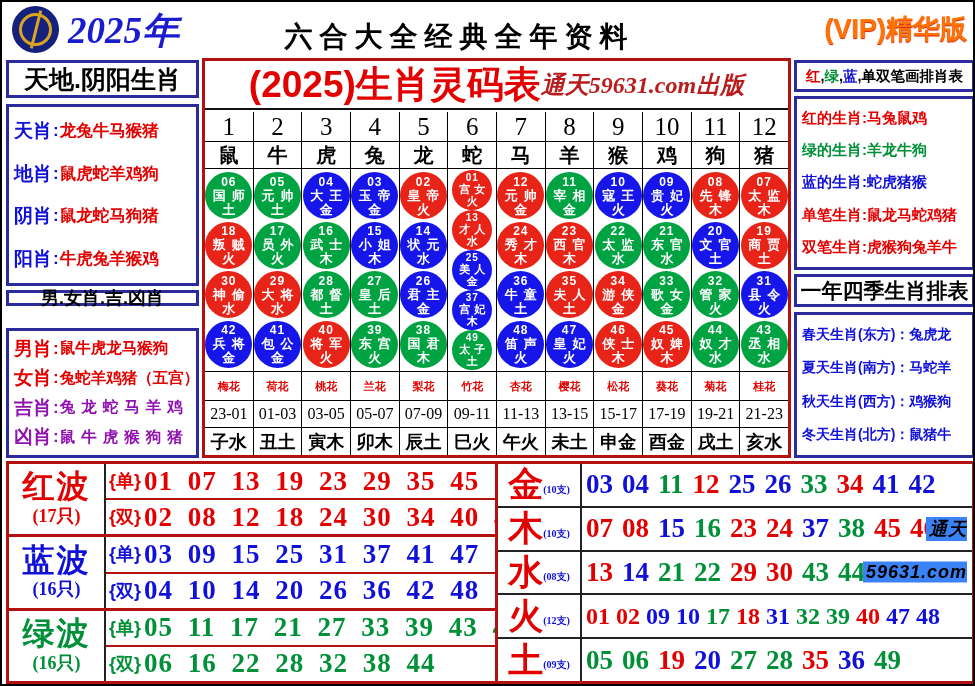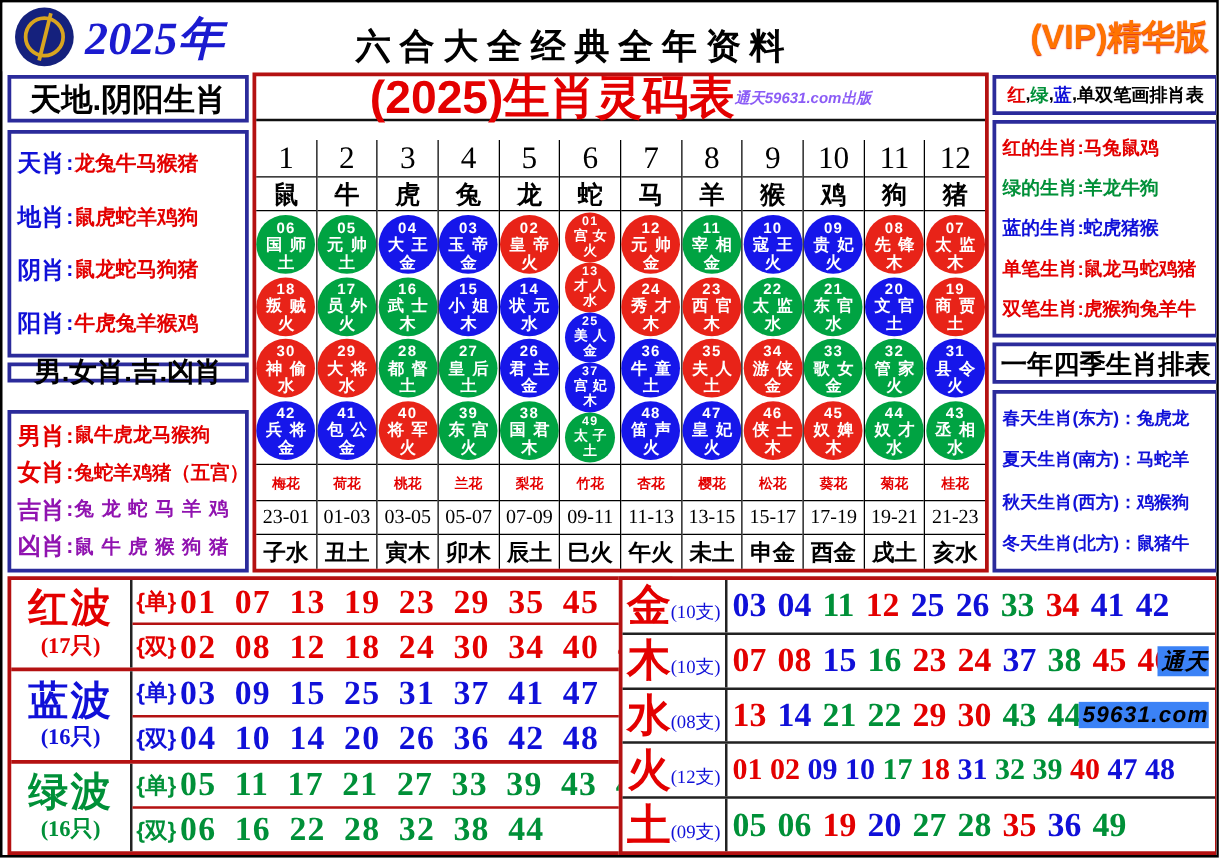--- a/index.html
+++ b/index.html
@@ -24,43 +24,43 @@
   .vip{position:absolute;right:6px;top:9px;font-size:27px;font-weight:900;color:#ff7300;text-shadow:0 1px 1px #d81a00;white-space:nowrap}
 
   
   .box{position:absolute}
   .box-head{border:3px solid var(--bdblue);height:38px;display:flex;align-items:center;justify-content:center;font-weight:900;color:#000;background:#fff;white-space:nowrap}
   .box-body{border:3px solid var(--bdblue);position:absolute;left:0;right:0;bottom:0;display:flex;flex-direction:column;justify-content:space-around;padding:3px 5px;background:#fff}
   .left-top{left:4px;top:58px;width:193px;height:226px}
   .left-top .box-head{font-size:25px}
   .left-top .box-body{top:44px}
   .left-bot{left:4px;top:288px;width:193px;height:168px}
-  .left-bot .box-head{font-size:22px;height:16px}
+  .left-bot .box-head{font-size:18px;height:16px}
   .left-bot .box-body{top:38px}
   .lrow{display:flex;align-items:center;font-weight:bold;white-space:nowrap}
   .llabel{font-size:19px}
   .lcolon{font-size:17px;margin:0 1px}
   .lval{font-size:16.5px}
   .left-bot .lval{font-size:15.5px}
   .spread{letter-spacing:6px}
 
   .right-top{left:792px;top:58px;width:181px;height:210px}
   .right-top .box-head{font-size:14.5px;height:32px;letter-spacing:0}
   .right-top .box-body{top:36px}
   .rrow{font-weight:900;font-size:15px;white-space:nowrap}
   .right-bot{left:792px;top:272px;width:181px;height:184px}
   .right-bot .box-head{font-size:21px;height:33px}
   .right-bot .box-body{top:38px}
   .srow{font-weight:700;font-size:14px;white-space:nowrap}
 
   
   .center{position:absolute;left:200px;top:56px;width:589px;height:400px;border:3px solid var(--bdred);background:#fff}
-  .c-title-row{height:36px;border-bottom:2px solid #111;display:flex;align-items:center;justify-content:center;white-space:nowrap}
+  .c-title-row{height:49px;border-bottom:2px solid #111;display:flex;align-items:center;justify-content:center;white-space:nowrap}
   .c-title{color:var(--red);font-size:37px;font-weight:900}
-  .c-pub{color:#8b5cf6;font-size:12px;font-weight:900;font-style:italic;font-family:Liberation Sans, sans-serif}
+  .c-pub{color:#b91c1c;font-size:24px;font-weight:900;font-style:italic;font-family:Liberation Serif, serif}
   .grid{position:absolute;top:51px;left:0;right:0;bottom:0;display:flex}
   .gcol{flex:1;display:flex;flex-direction:column;border-right:1px solid #000;min-width:0}
   .gcol:last-child{border-right:none}
   .cell{display:flex;align-items:center;justify-content:center;border-bottom:1px solid #000;white-space:nowrap}
   .cell.num{height:30px;font-family:"Liberation Serif",serif;font-size:25px;color:#000}
   .cell.zod{height:27px;font-weight:900;font-size:20px;color:#000}
   .balls{flex:1;display:flex;flex-direction:column;align-items:center;justify-content:space-evenly;border-bottom:1px solid #000;padding:1px 0}
   .cell.flower{height:29px;color:var(--red);font-weight:700;font-size:11px}
   .cell.hours{height:27px;font-family:"Liberation Serif",serif;font-size:16px;color:#000}
   .cell.branch{height:27px;font-weight:900;font-size:18px;border-bottom:none;color:#000}
@@ -85,21 +85,21 @@
   .wrow:last-child{border-bottom:none}
   .wbrace{font-size:18px;font-weight:900;margin-right:3px}
   .wnums{font-size:27px;font-weight:bold;font-family:"Liberation Serif",serif;word-spacing:7px;letter-spacing:1px}
 
   
   .elems{position:absolute;left:493px;top:459px;width:480px;height:223px;border:3px solid var(--bdred);display:flex;flex-direction:column;background:#fff}
   .erow{flex:1;display:flex;align-items:center;border-bottom:2px solid #222;position:relative;min-height:0}
   .erow:last-child{border-bottom:none}
   .elabel{width:84px;display:flex;align-items:center;justify-content:center;border-right:2px solid #222;align-self:stretch;flex:none}
   .ename{font-size:35px;font-weight:900;color:var(--red)}
-  .ecount{font-size:15px;font-weight:normal;color:var(--blue);font-family:"Liberation Serif",serif;margin-top:10px}
+  .ecount{font-size:10px;font-weight:bold;color:var(--blue);font-family:"Liberation Serif",serif;margin-top:10px}
   .enums{flex:1;padding-left:4px;display:flex;gap:9px;font-size:27px;font-weight:bold;font-family:"Liberation Serif",serif;white-space:nowrap}
   .erow.dense .enums{font-size:24px;gap:6px}
   .ewater{position:absolute;right:5px;top:50%;transform:translateY(-50%);font-weight:900;font-style:italic;font-size:18px;color:#000;letter-spacing:1px;background:#3b82f6;padding-left:3px}
 </style>
 </head>
 <body>
 
 <div class="page">
 
   <header class="top">

